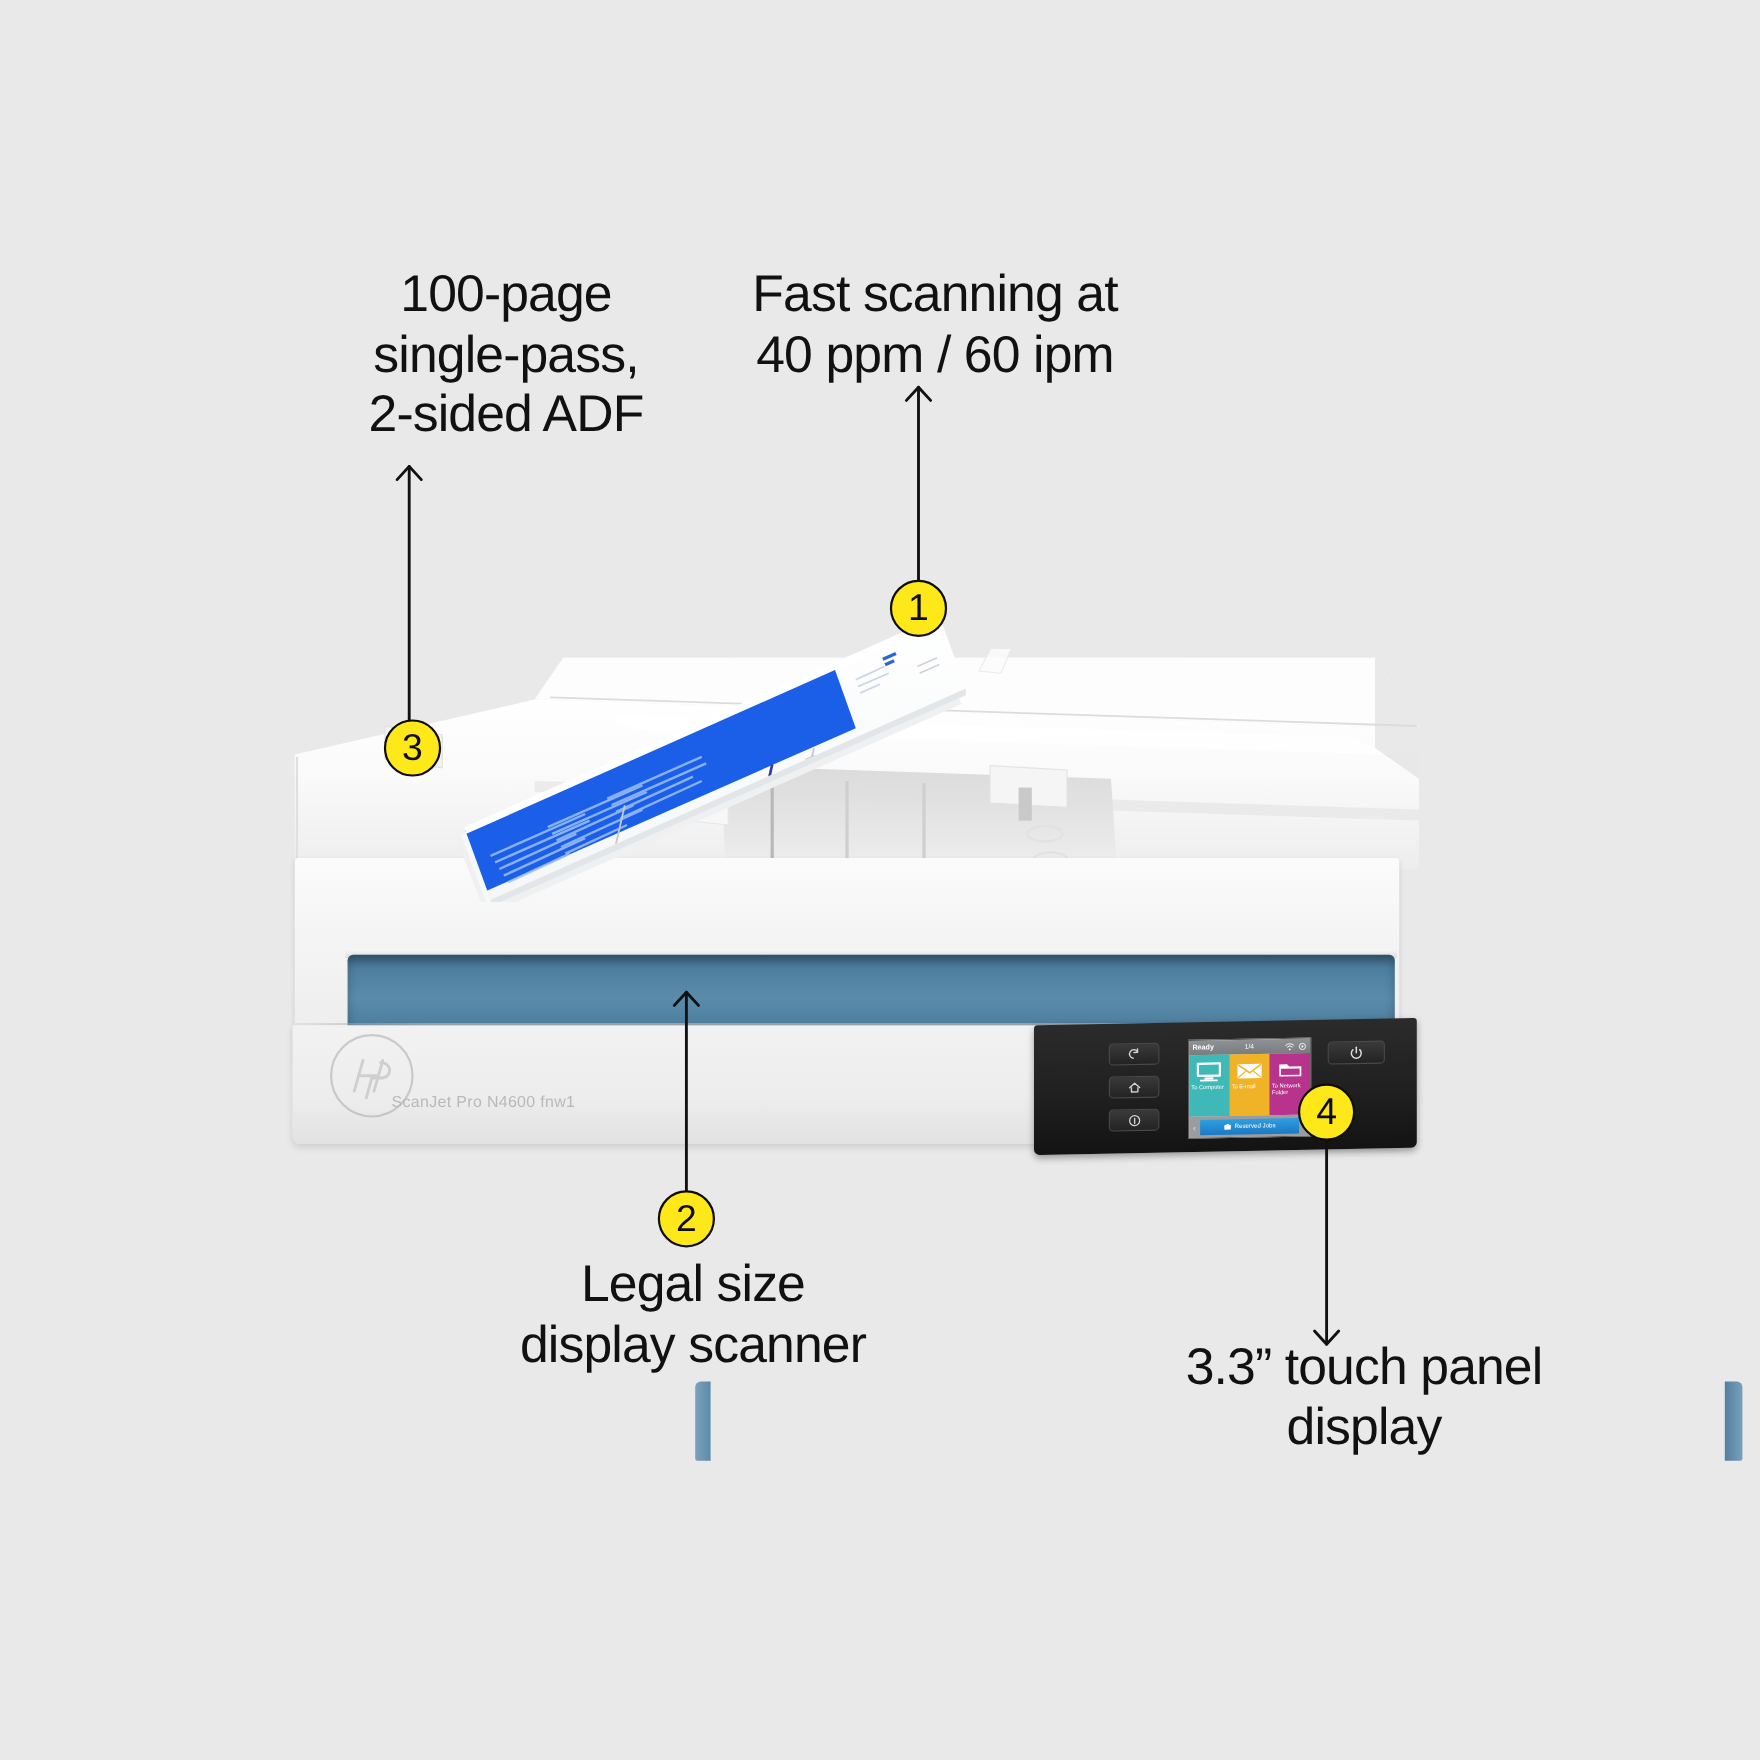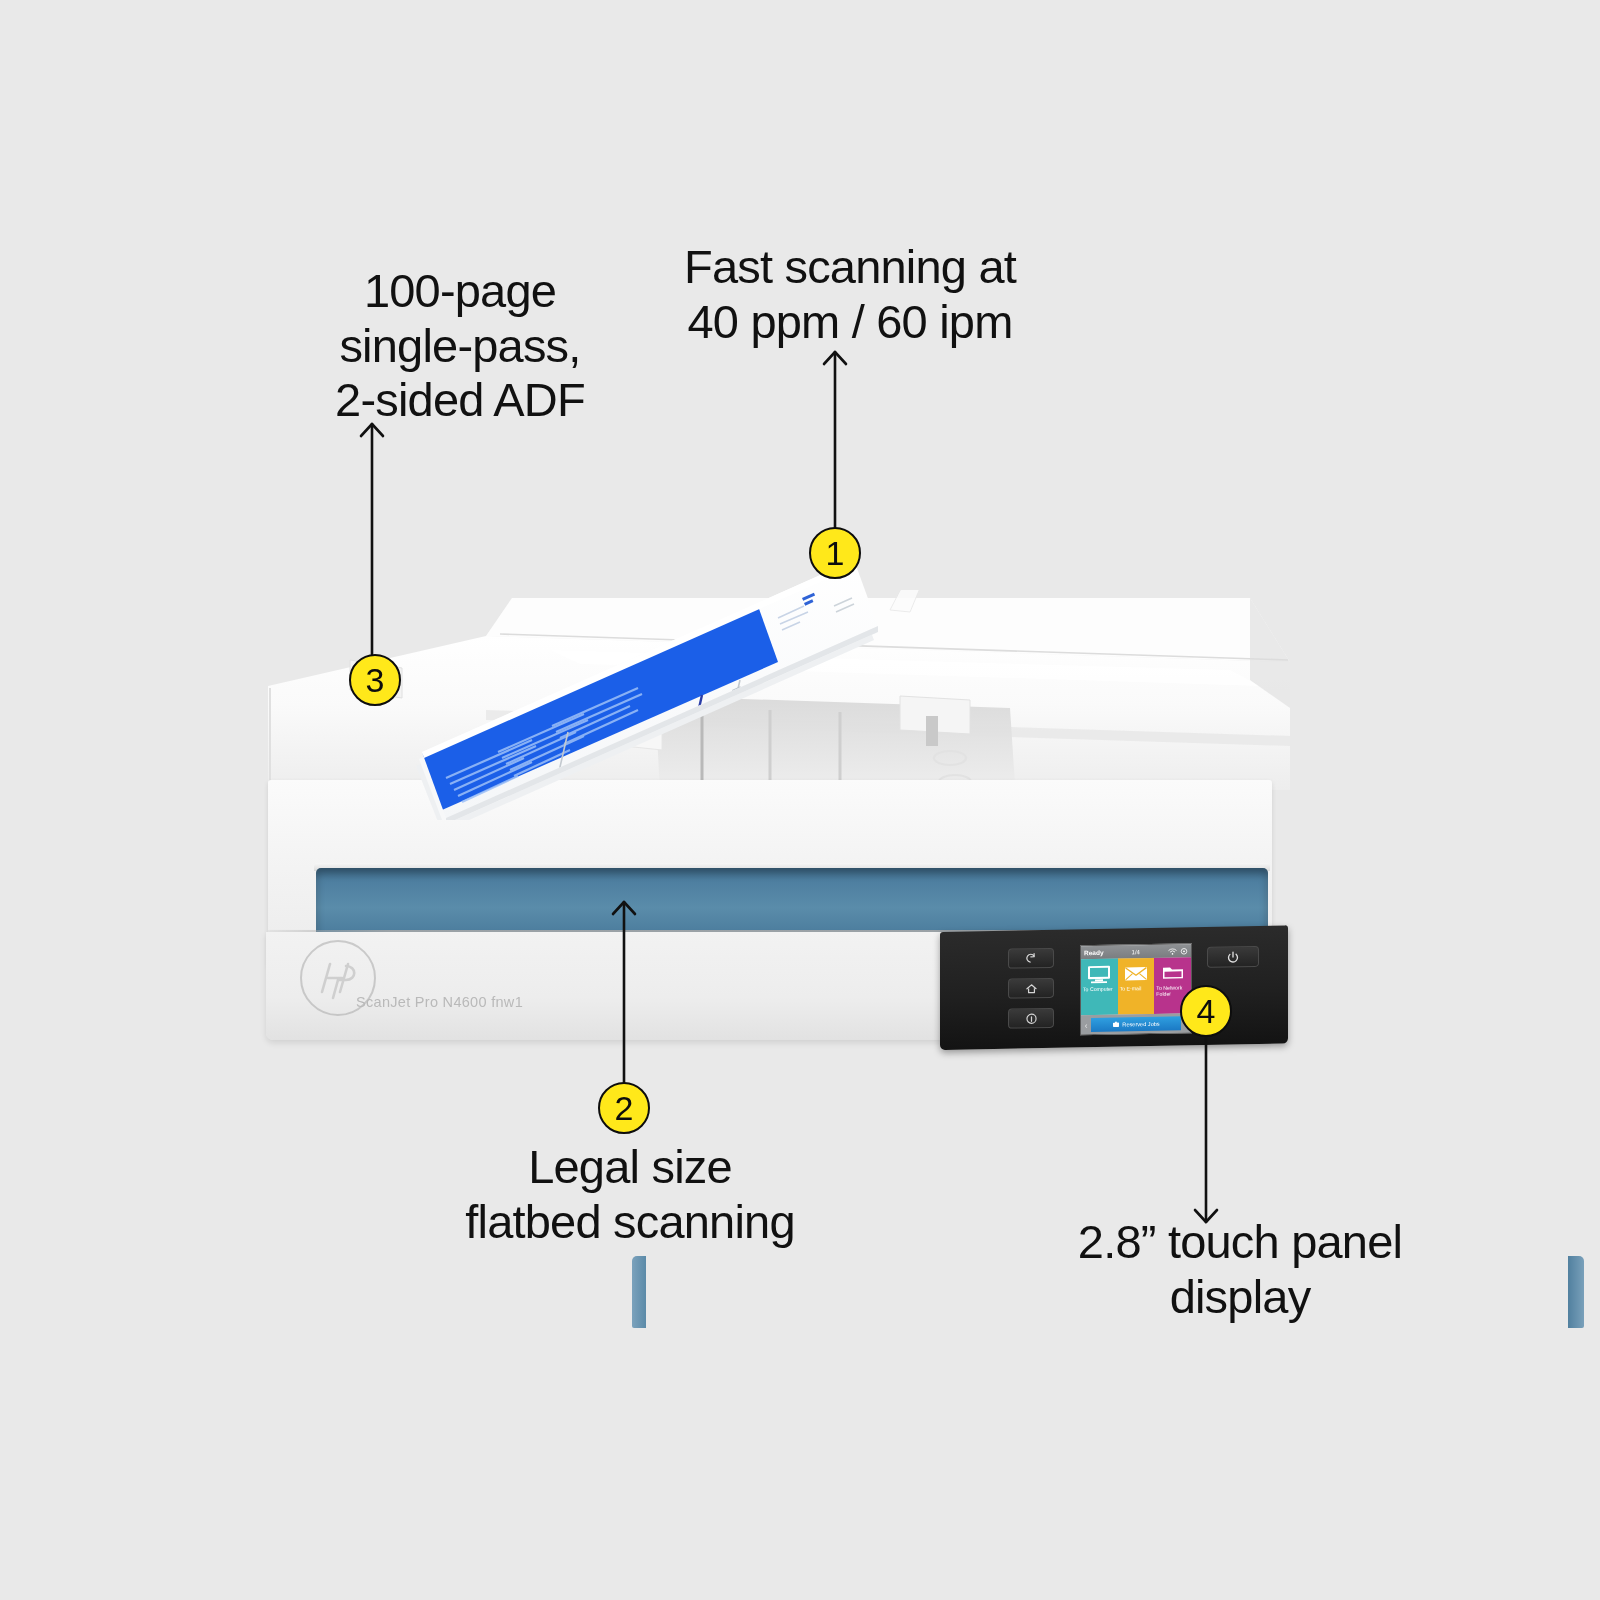--- a/index.html
+++ b/index.html
@@ -17,21 +17,21 @@
   .callout-text{
     position:absolute;
     color:#111;
     font-size:47px;
     line-height:1.16;
     letter-spacing:-0.8px;
     font-weight:400;
     white-space:pre-line;
     font-family:"Liberation Sans","DejaVu Sans",sans-serif;
   }
-  #txt-adf{left:245px;top:240px;width:430px;text-align:center;margin-top:24px;}
+  #txt-adf{left:245px;top:240px;width:430px;text-align:center;}
   #txt-speed{left:640px;top:240px;width:420px;text-align:center;}
   #txt-flatbed{left:430px;top:1140px;width:400px;text-align:center;}
   #txt-panel{left:1040px;top:1215px;width:400px;text-align:center;}
 
   
   .leader{position:absolute;overflow:visible;pointer-events:none;}
 
   
   .badge{
     position:absolute;
@@ -495,22 +495,22 @@
       <path d="M1195,1210 L1206,1222 L1217,1210"></path>
     </g>
   </svg>
 
   <div class="callout-text" id="txt-adf">100-page
 single-pass,
 2-sided ADF</div>
   <div class="callout-text" id="txt-speed">Fast scanning at
 40 ppm / 60 ipm</div>
   <div class="callout-text" id="txt-flatbed">Legal size
-flatbed scanning</div>
-  <div class="callout-text" id="txt-panel">2.8” touch panel
+display scanner</div>
+  <div class="callout-text" id="txt-panel">3.3” touch panel
 display</div>
 
   <div class="badge" id="badge-1">1</div>
   <div class="badge" id="badge-2">2</div>
   <div class="badge" id="badge-3">3</div>
   <div class="badge" id="badge-4">4</div>
 
 </div>
 
 </body></html>

